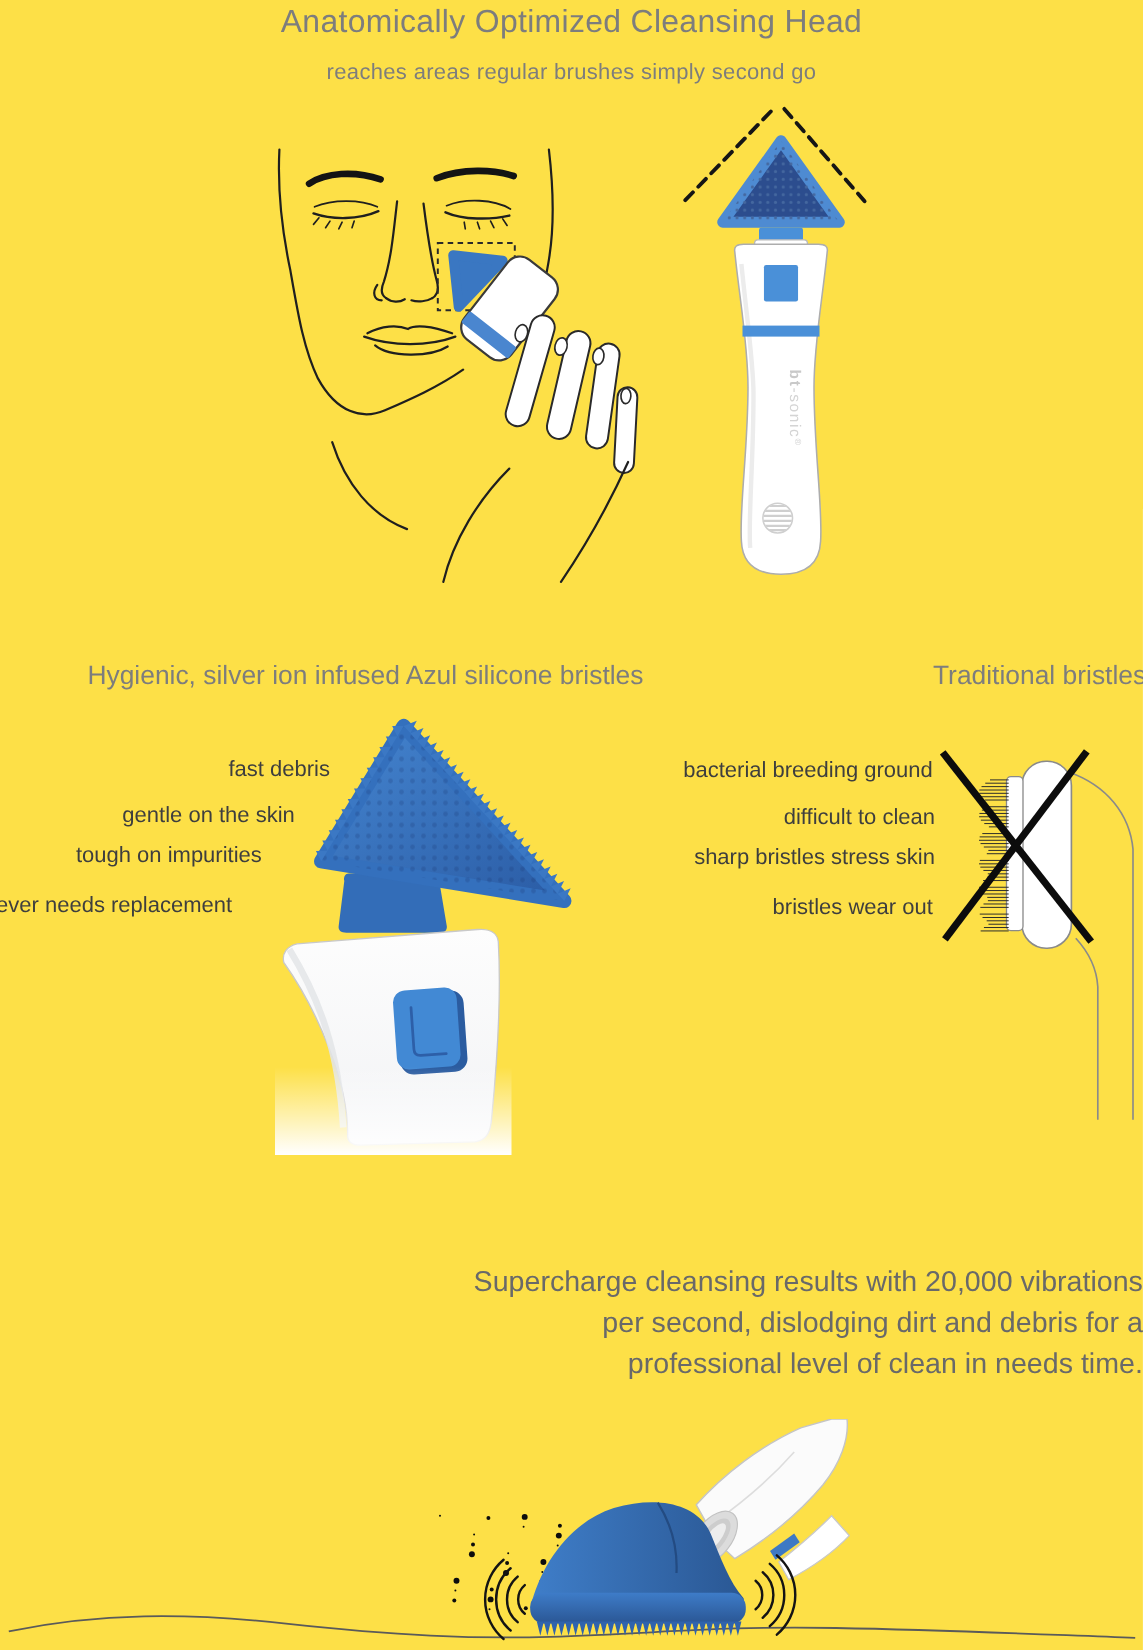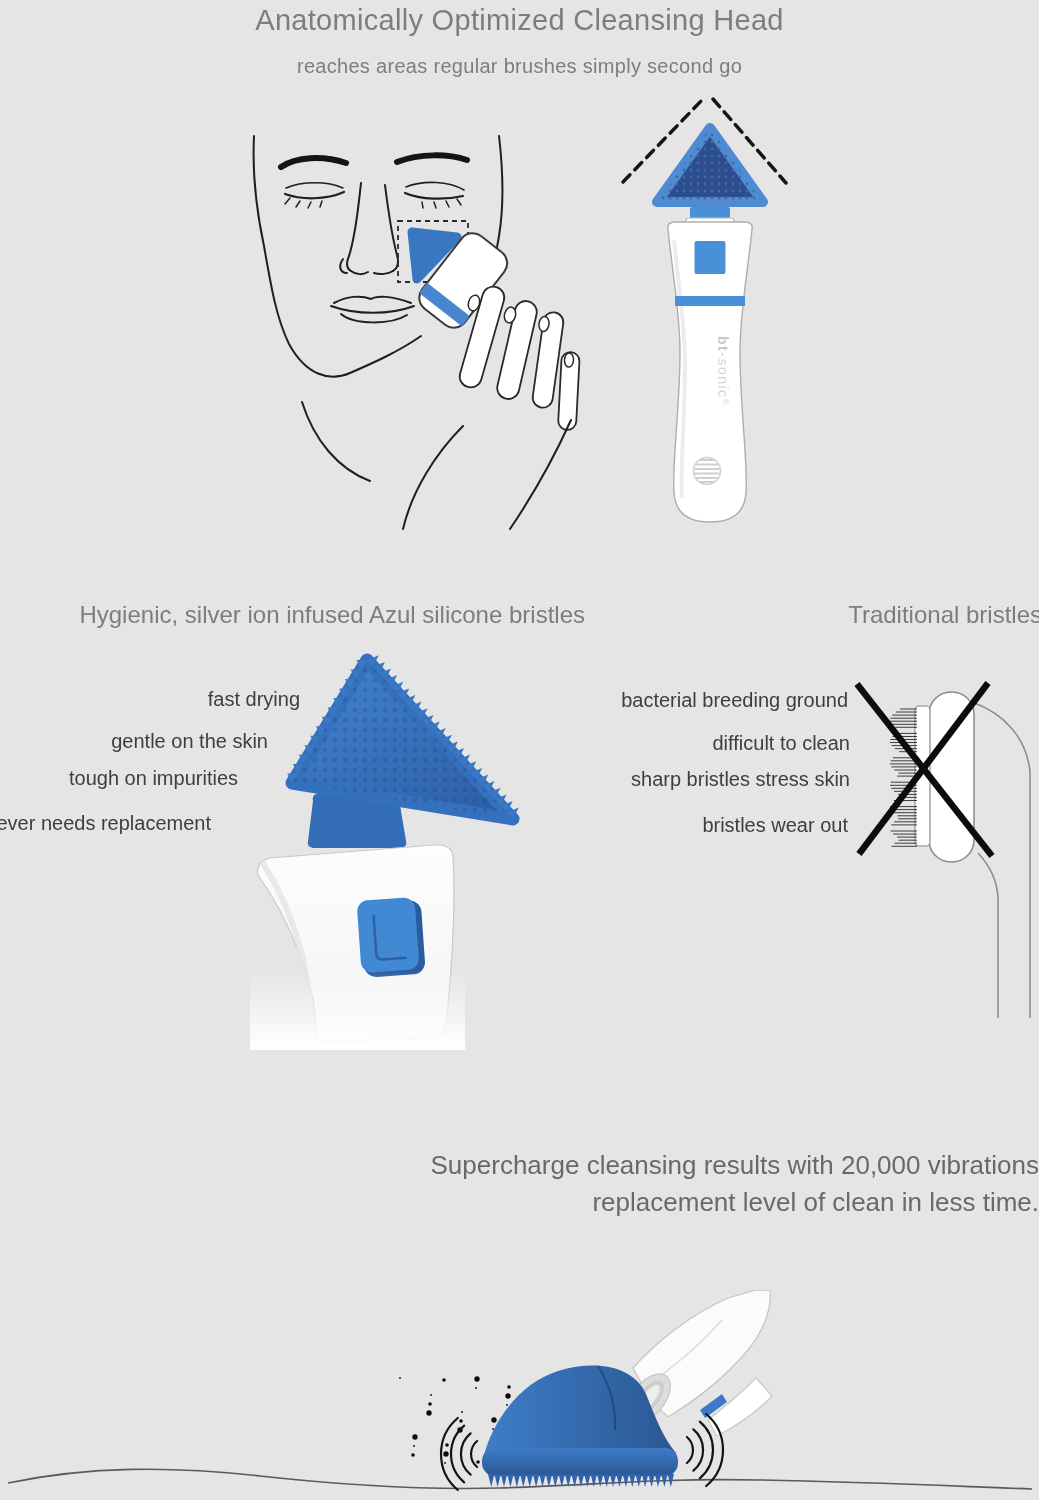--- a/index.html
+++ b/index.html
@@ -1,16 +1,16 @@
 <!DOCTYPE html>
 <html><head>
 <meta charset="utf-8">
 <style>
   html,body{margin:0;padding:0;background:#fff;}
-  #page{position:relative;width:1039px;height:1500px;background:#e5e5e5;overflow:hidden;
+  #page{position:relative;width:1039px;height:1500px;background:#fde047;overflow:hidden;
         font-family:"Liberation Sans",sans-serif;}
   .heading{position:absolute;left:0;width:100%;text-align:center;color:#7d7d7d;
            font-weight:300;letter-spacing:.3px;white-space:nowrap;}
   #main-title{top:4px;font-size:29px;}
   #main-subtitle{top:55px;font-size:20px;}
   .sec2h{position:absolute;top:601px;font-size:24px;color:#7d7d7d;font-weight:300;
          text-align:right;white-space:nowrap;}
   #heading-azul{left:0;width:585px;}
   #heading-traditional{left:702px;width:340px;}
   .bullet{position:absolute;font-size:20px;color:#3e3e3e;white-space:nowrap;font-weight:300;}
@@ -123,21 +123,21 @@
     </text>
     <g clip-path="url(#logoClip)" stroke="#cfcfcf" stroke-width="2">
       <path d="M 102,370 L 132,370 M 102,374.5 L 132,374.5 M 102,379 L 132,379 M 102,383.5 L 132,383.5 M 102,388 L 132,388 M 102,392 L 132,392"></path>
     </g>
     <circle cx="117" cy="381" r="13.5" fill="none" stroke="#cfcfcf" stroke-width="1.4"></circle>
   </svg>
 
   <div id="heading-azul" class="sec2h">Hygienic, silver ion infused Azul silicone bristles</div>
   <div id="heading-traditional" class="sec2h">Traditional bristles</div>
 
-  <div id="azul-point-0" class="bullet">fast drying</div>
+  <div id="azul-point-0" class="bullet">fast debris</div>
   <div id="azul-point-1" class="bullet">gentle on the skin</div>
   <div id="azul-point-2" class="bullet">tough on impurities</div>
   <div id="azul-point-3" class="bullet">never needs replacement</div>
 
   <div id="trad-point-0" class="bullet">bacterial breeding ground</div>
   <div id="trad-point-1" class="bullet">difficult to clean</div>
   <div id="trad-point-2" class="bullet">sharp bristles stress skin</div>
   <div id="trad-point-3" class="bullet">bristles wear out</div>
 
   <svg id="azul-svg" class="illu" width="330" height="420" viewBox="0 0 330 420">
@@ -189,21 +189,22 @@
     <path d="M 133,62 C 167,74 188,100 191,132 L 191,378" fill="none" stroke="#8a8a8a" stroke-width="1.5"></path>
     <path d="M 139,213 C 151,226 158,241 159,257 L 159,378" fill="none" stroke="#8a8a8a" stroke-width="1.5"></path>
     <g stroke="#0c0c0c" stroke-width="6.5">
       <path d="M 18,44 L 153,216"></path>
       <path d="M 149,43 L 20,214"></path>
     </g>
   </svg>
 
   <div id="vibration-copy">
     <div>Supercharge cleansing results with 20,000 vibrations</div>
-    <div>replacement level of clean in less time.</div>
+    <div>per second, dislodging dirt and debris for a</div>
+    <div>professional level of clean in needs time.</div>
   </div>
 
   <svg id="bottom-svg" class="illu" width="1039" height="210" viewBox="0 0 1039 210">
     <defs>
       <linearGradient id="domeG" x1="0" y1="0" x2="1" y2="0">
         <stop offset="0" stop-color="#3f7ec9"></stop>
           <stop offset="1" stop-color="#2a5793"></stop>
       </linearGradient>
       <linearGradient id="baseG" x1="0" y1="0" x2="0" y2="1">
         <stop offset="0" stop-color="#3e7cc8"></stop>

